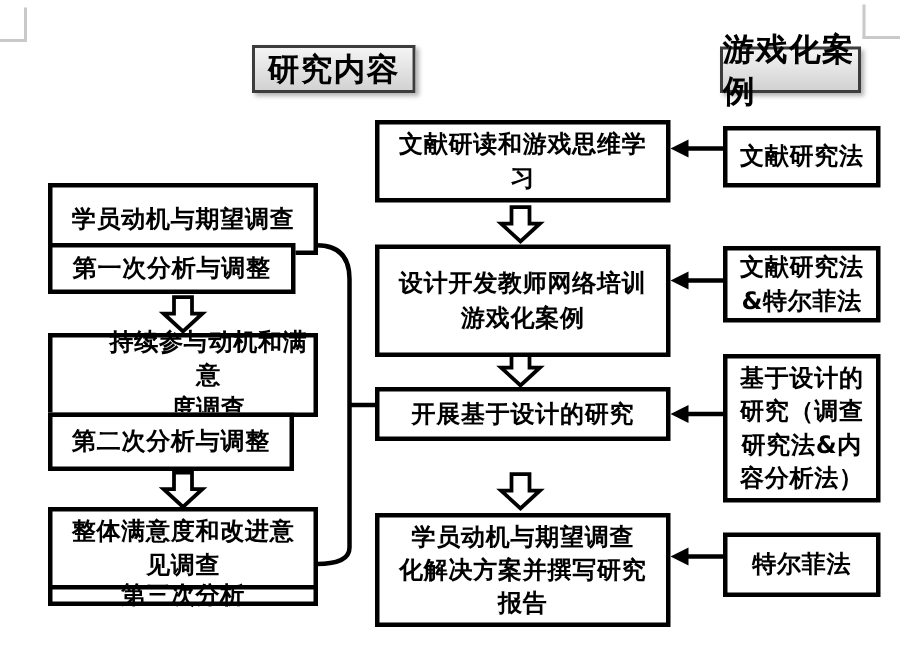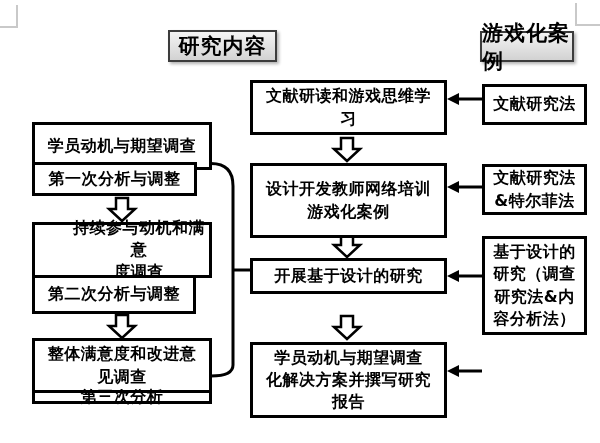--- a/index.html
+++ b/index.html
@@ -132,14 +132,17 @@
   <div class="fbox" style="left:482px;top:164px;width:105px;height:51px;">
     <span class="box-label">文献研究法
 &amp;特尔菲法</span>
   </div>
   <div class="fbox" style="left:482px;top:236px;width:105px;height:99px;">
     <span class="box-label">基于设计的
 研究（调查
 研究法&amp;内
 容分析法）</span>
   </div>
+  <div class="fbox" style="left:482px;top:355px;width:105px;height:43px;">
+    <span class="box-label">特尔菲法</span>
+  </div>
 
 </div>
 
 </body></html>

